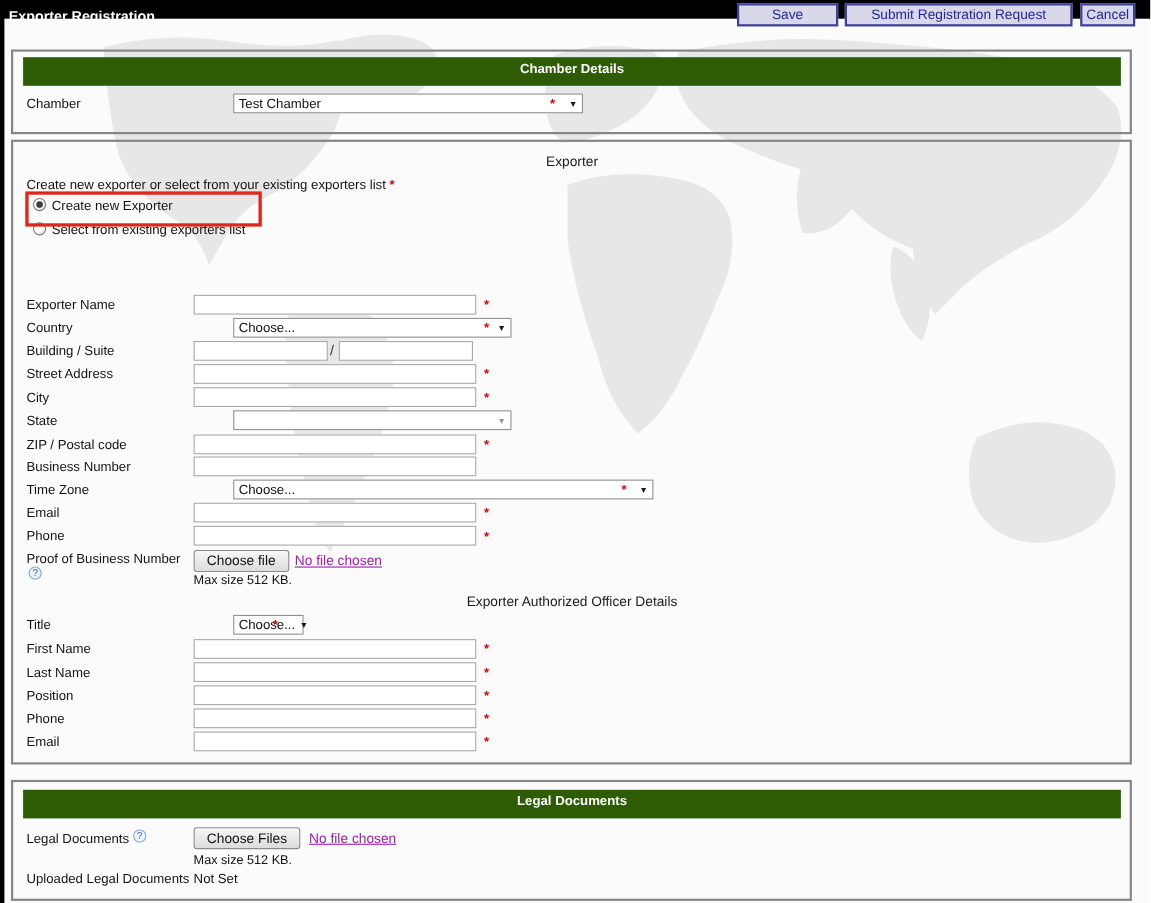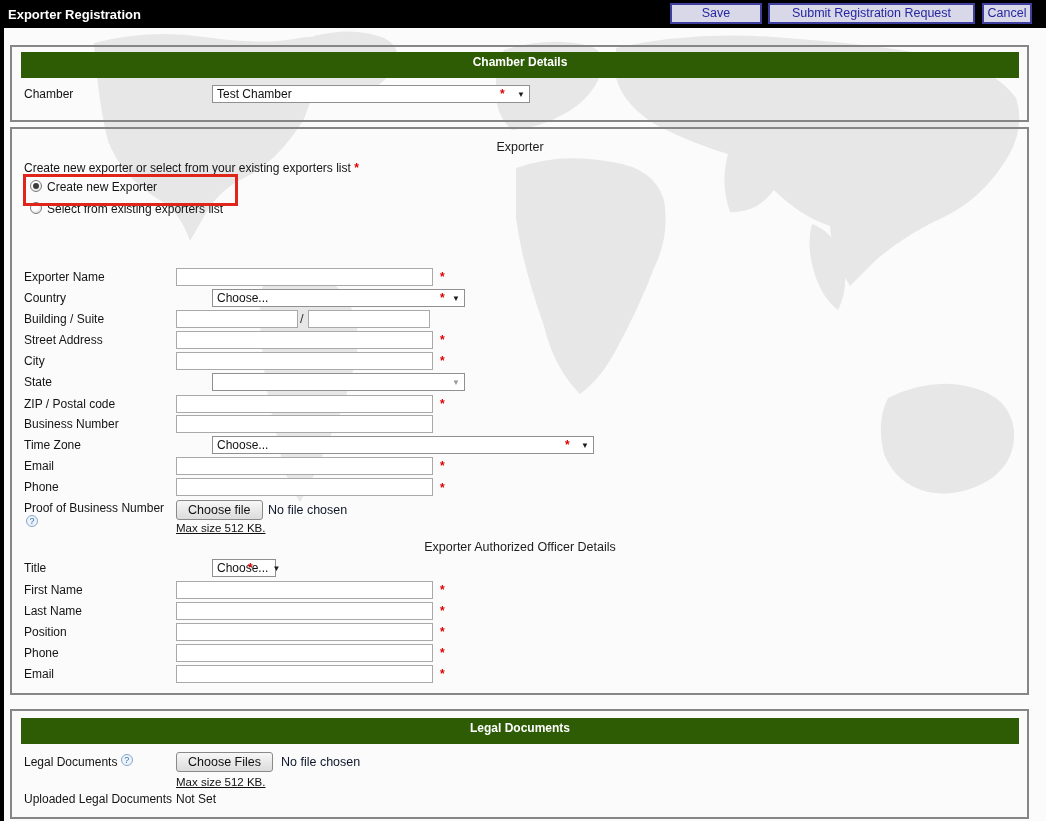--- a/index.html
+++ b/index.html
@@ -5,21 +5,21 @@
   html,body{margin:0;padding:0;background:#fff;}
   #screen{
     position:relative; width:1046px; height:821px; overflow:hidden;
     background:#fbfbfb;
     font-family:"Liberation Sans", sans-serif; font-size:12px; color:#111;
   }
   
   .left-strip{position:absolute;left:0;top:0;width:4px;height:821px;background:#000;z-index:6;}
 
   
-  .topbar{position:absolute;left:0;top:0;width:1046px;height:28px;background:#000;z-index:5;}
+  .topbar{position:absolute;left:0;top:0;width:1046px;height:17px;background:#000;z-index:5;}
   .topbar .title{position:absolute;left:8px;top:7px;color:#fff;font-size:13px;font-weight:bold;white-space:nowrap;}
   .hbtn{position:absolute;top:3px;height:21px;background:#d8d8e8;border:2px solid #3f3f9f;color:#2626a0;
         font-family:"Liberation Sans",sans-serif;font-size:12.5px;line-height:15px;box-sizing:border-box;cursor:pointer;padding:0;}
   .hbtn.save{left:670px;width:92px;}
   .hbtn.submit{left:768px;width:207px;}
   .hbtn.cancel{left:982px;width:50px;}
 
   
   .map{position:absolute;left:4px;top:28px;z-index:0;}
   .map path{fill:#e7e7e7;}
@@ -52,22 +52,22 @@
 
   .radio{position:absolute;width:12px;height:12px;border-radius:50%;border:1px solid #7b7b7b;
          background:radial-gradient(circle at 35% 30%, #ffffff 40%, #cfcfcf);box-sizing:border-box;z-index:2;}
   .radio.on::after{content:"";position:absolute;left:2px;top:2px;width:6px;height:6px;border-radius:50%;background:#3c3c3c;}
 
   .annotation{position:absolute;left:23px;top:174px;width:209px;height:26px;border:3px solid #e0251b;z-index:4;}
 
   .file-btn{position:absolute;left:176px;height:20px;background:linear-gradient(#f7f7f7,#dcdcdc);
             border:1px solid #8a8a8a;border-radius:3px;font-family:inherit;font-size:12.5px;color:#111;
             padding:0 11px;box-sizing:border-box;z-index:2;cursor:pointer;}
-  .file-status{position:absolute;font-size:12.5px;color:#0f172a;z-index:2;white-space:nowrap;}
-  .hint{position:absolute;left:176px;font-size:11.5px;color:#111;z-index:2;text-decoration:underline;}
+  .file-status{position:absolute;font-size:12.5px;color:#a21caf;z-index:2;white-space:nowrap;text-decoration:underline;}
+  .hint{position:absolute;left:176px;font-size:11.5px;color:#111;z-index:2;}
 
   .help{display:inline-block;width:12px;height:12px;border-radius:50%;border:1px solid #85a8cc;color:#3a6ea8;
         background:#edf3fa;font-size:9px;line-height:11px;text-align:center;box-sizing:border-box;vertical-align:top;}
   .help.abs{position:absolute;z-index:2;}
 </style>
 </head>
 <body>
 
 <div id="screen">
 

